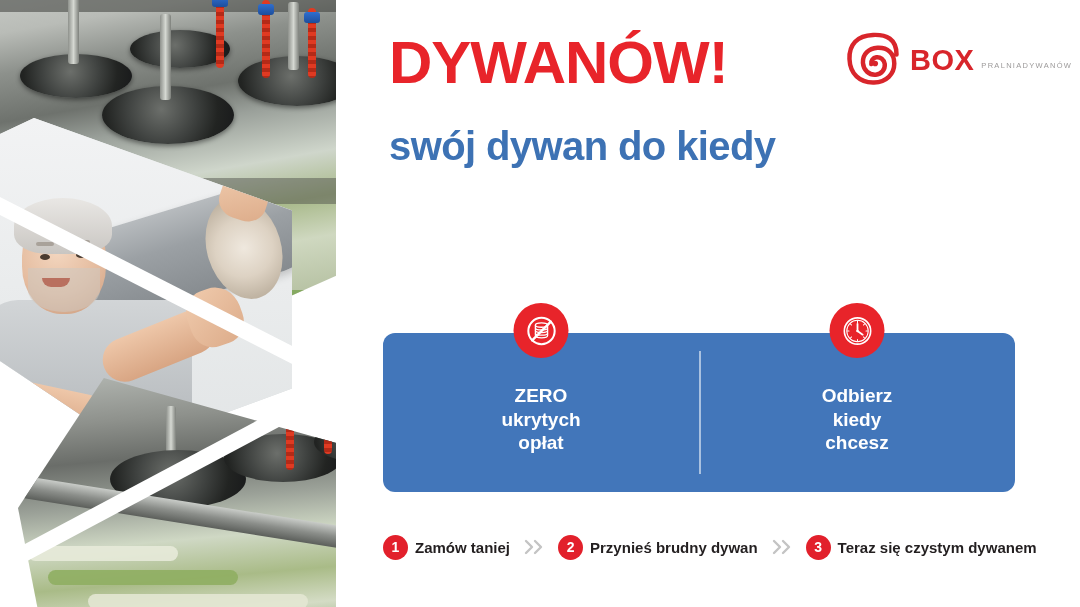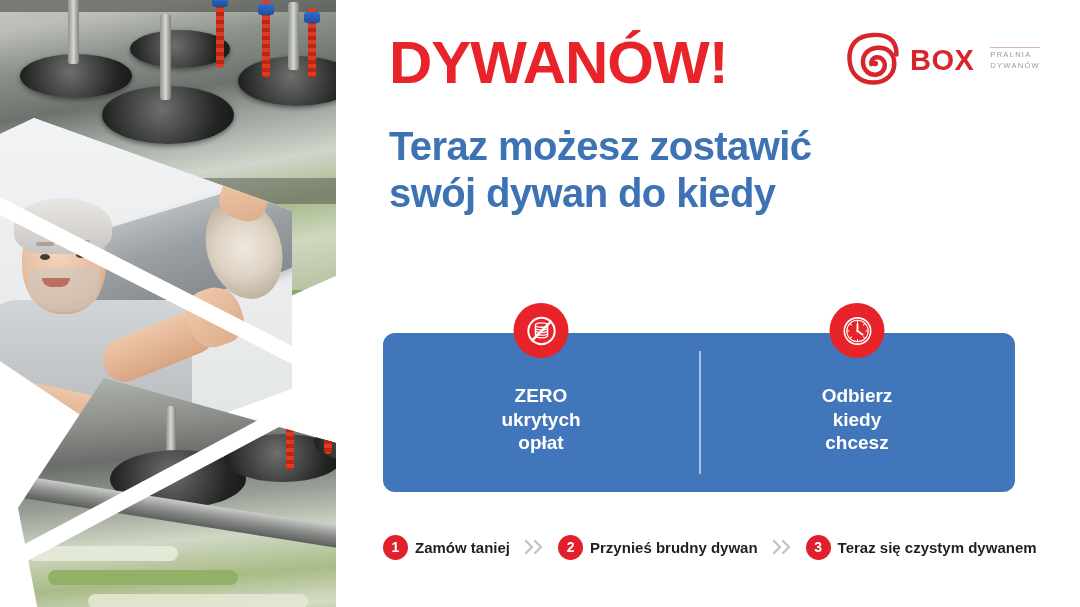--- a/index.html
+++ b/index.html
@@ -149,27 +149,27 @@
     position:absolute;left:465px;top:28px;width:215px;height:62px;
     display:flex;align-items:center;gap:9px;
   }
   .logo-mark{width:56px;height:56px;flex:0 0 56px;}
   .logo-text{display:flex;flex-direction:column;line-height:1;}
   .logo-row1{
     font-size:29px;font-weight:bold;color:#D8252B;letter-spacing:.5px;
     font-family:"Liberation Sans", sans-serif;
   }
   .logo-row2{
-    display:flex;align-items:flex-end;gap:16px;margin-top:2px;
+    display:flex;align-items:flex-end;gap:7px;margin-top:2px;
   }
   .logo-box{
     font-size:29px;font-weight:bold;color:#D8252B;letter-spacing:.5px;
   }
   .logo-tag{
-    display:flex;flex-direction:column;font-size:7.5px;color:#9c9a9a;
+    display:flex;flex-direction:row;font-size:7.5px;color:#9c9a9a;
     letter-spacing:1.3px;line-height:1.45;padding-bottom:3px;
   }
   .logo-tag-rule{height:1px;background:#d6b5b5;margin-bottom:2px;width:100%;}
 
   
   .kicker{
     position:absolute;left:9px;top:33px;
     font-size:60px;font-weight:bold;color:#E8242A;
     letter-spacing:-1px;line-height:1;
   }
@@ -314,21 +314,20 @@
             <span>PRALNIA</span>
             <span>DYWANÓW</span>
           </div>
         </div>
       </div>
     </div>
 
     <div class="kicker">DYWANÓW!</div>
 
     <div class="headline">
-      <div>Teraz możesz zostawić</div>
       <div>swój dywan do kiedy</div>
     </div>
 
     <div class="features">
 
 
       <div class="feature">
         <div class="feature-icon">
           <svg width="34" height="34" viewBox="0 0 40 40" fill="none" stroke="#fff" stroke-width="1.9">
             <circle cx="20" cy="20" r="15.5" stroke-width="2.4"></circle>

